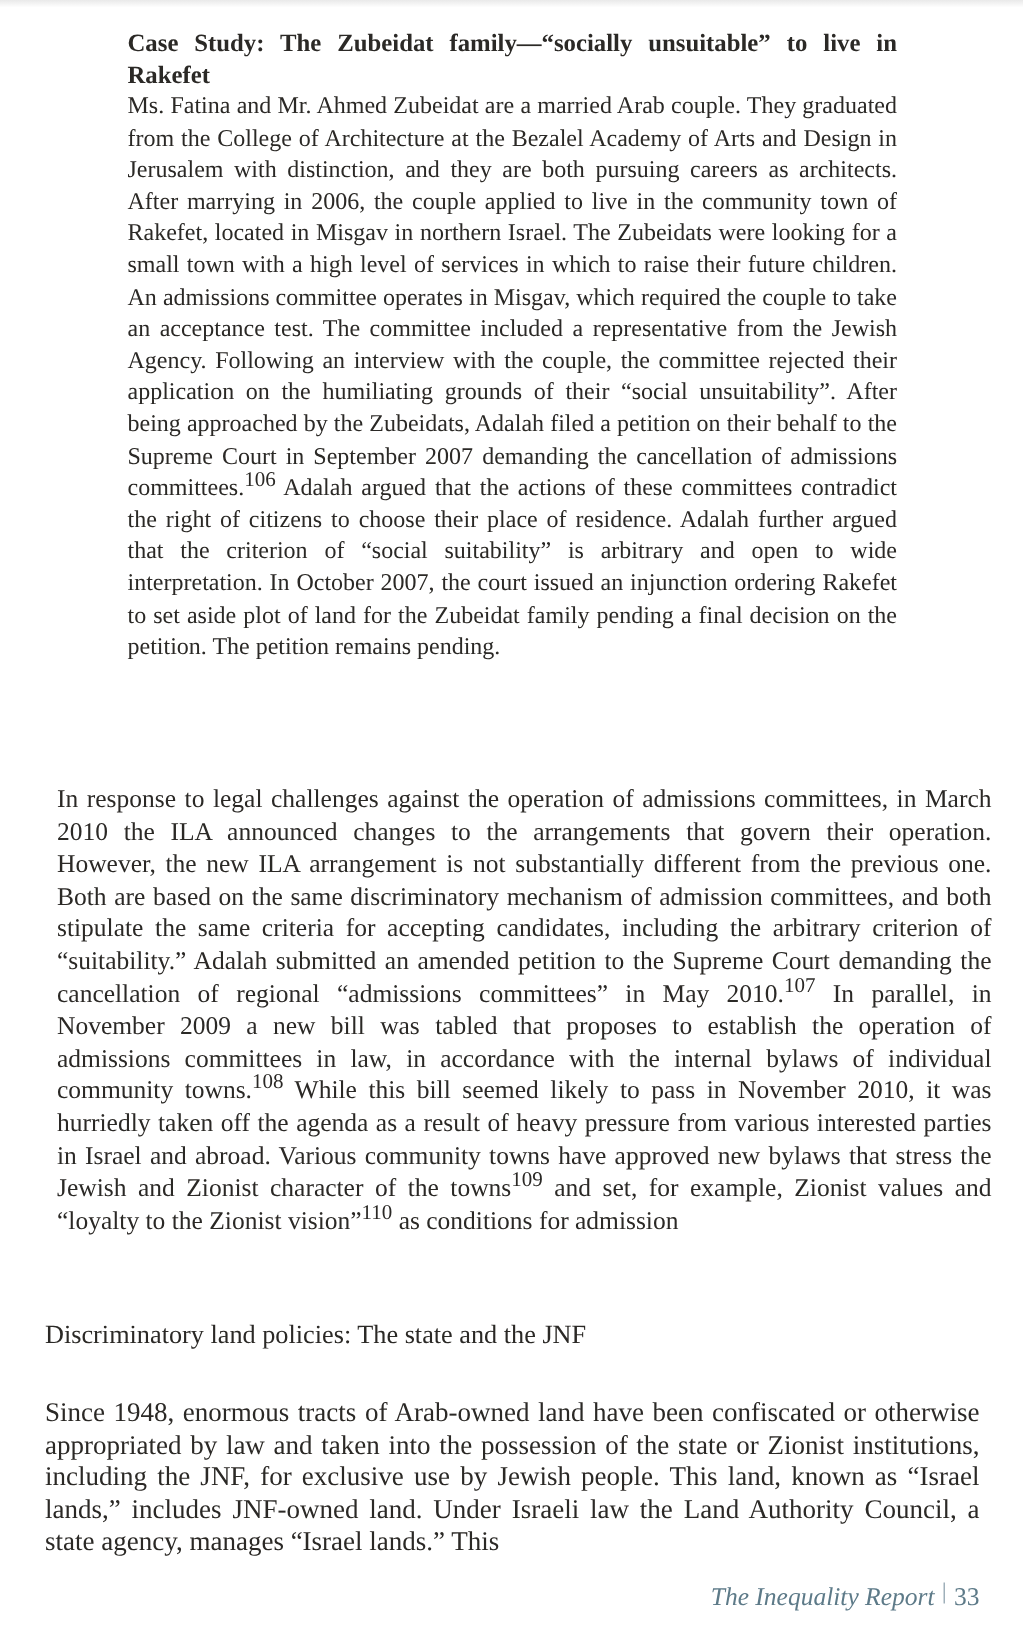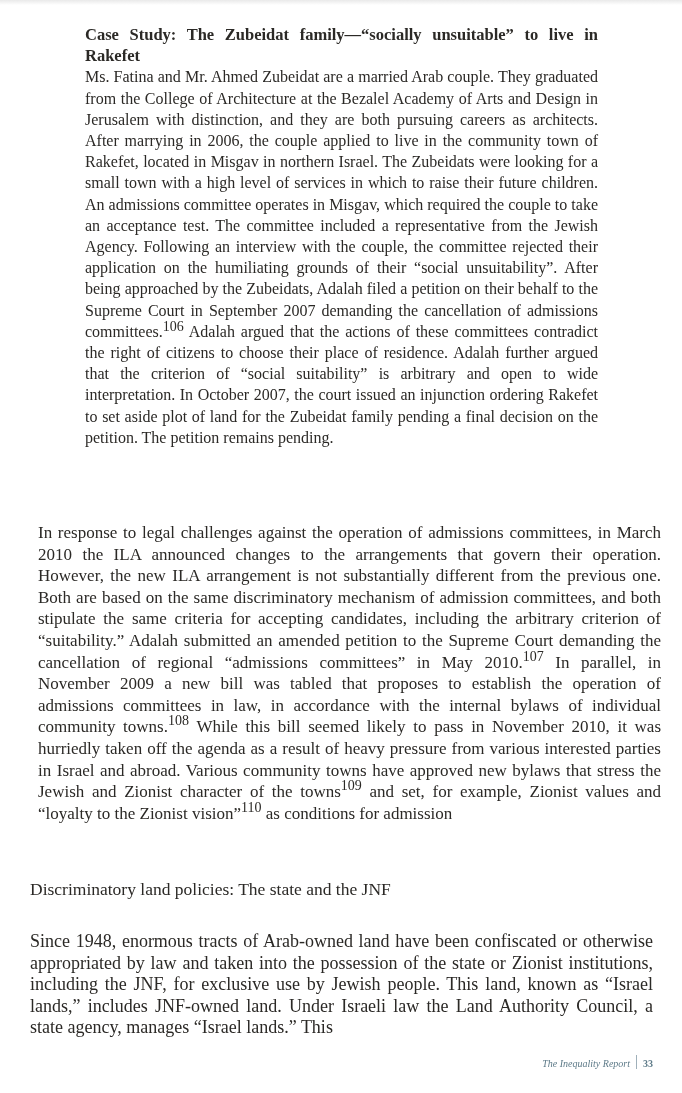--- a/index.html
+++ b/index.html
@@ -19,21 +19,20 @@
     background: linear-gradient(#e9e9e9, #ffffff);
   }
   .case-study {
     position: absolute;
     left: 85px;
     top: 18px;
     width: 513px;
     font-size: 16px;
     line-height: 21.2px;
     text-align: justify;
-    margin-top: 6px;
   }
   .case-study .cs-heading {
     font-weight: bold;
     font-size: 16.5px;
     line-height: 21.2px;
     margin: 0;
     text-align: justify;
   }
   .case-study .cs-body { margin: 0; }
   .para-response {
@@ -65,33 +64,33 @@
   }
   sup {
     font-size: 14px;
     line-height: 0;
     vertical-align: super;
   }
   .footer {
     position: absolute;
     right: 29px;
     top: 1055px;
-    font-size: 10px;
+    font-size: 17px;
     color: #5d7a88;
     display: flex;
-    align-items: flex-end;
+    align-items: flex-start;
     gap: 6px;
   }
   .footer .report-title { font-style: italic; }
   .footer .divider {
     width: 1px;
     height: 14px;
     background: #9fb0ba;
   }
-  .footer .page-num { font-style: normal; font-weight: bold; }
+  .footer .page-num { font-style: normal; }
 </style>
 </head>
 <body>
 
 <div class="top-shade"></div>
 
 <div class="case-study">
   <p class="cs-heading">Case Study: The Zubeidat family—“socially unsuitable” to live in Rakefet</p>
   <p class="cs-body">Ms. Fatina and Mr. Ahmed Zubeidat are a married Arab couple. They graduated from the College of Architecture at the Bezalel Academy of Arts and Design in Jerusalem with distinction, and they are both pursuing careers as architects. After marrying in 2006, the couple applied to live in the community town of Rakefet, located in Misgav in northern Israel. The Zubeidats were looking for a small town with a high level of services in which to raise their future children. An admissions committee operates in Misgav, which required the couple to take an acceptance test. The committee included a representative from the Jewish Agency. Following an interview with the couple, the committee rejected their application on the humiliating grounds of their “social unsuitability”. After being approached by the Zubeidats, Adalah filed a petition on their behalf to the Supreme Court in September 2007 demanding the cancellation of admissions committees.<sup>106</sup> Adalah argued that the actions of these committees contradict the right of citizens to choose their place of residence. Adalah further argued that the criterion of “social suitability” is arbitrary and open to wide interpretation. In October 2007, the court issued an injunction ordering Rakefet to set aside plot of land for the Zubeidat family pending a final decision on the petition. The petition remains pending.</p>
 </div>

